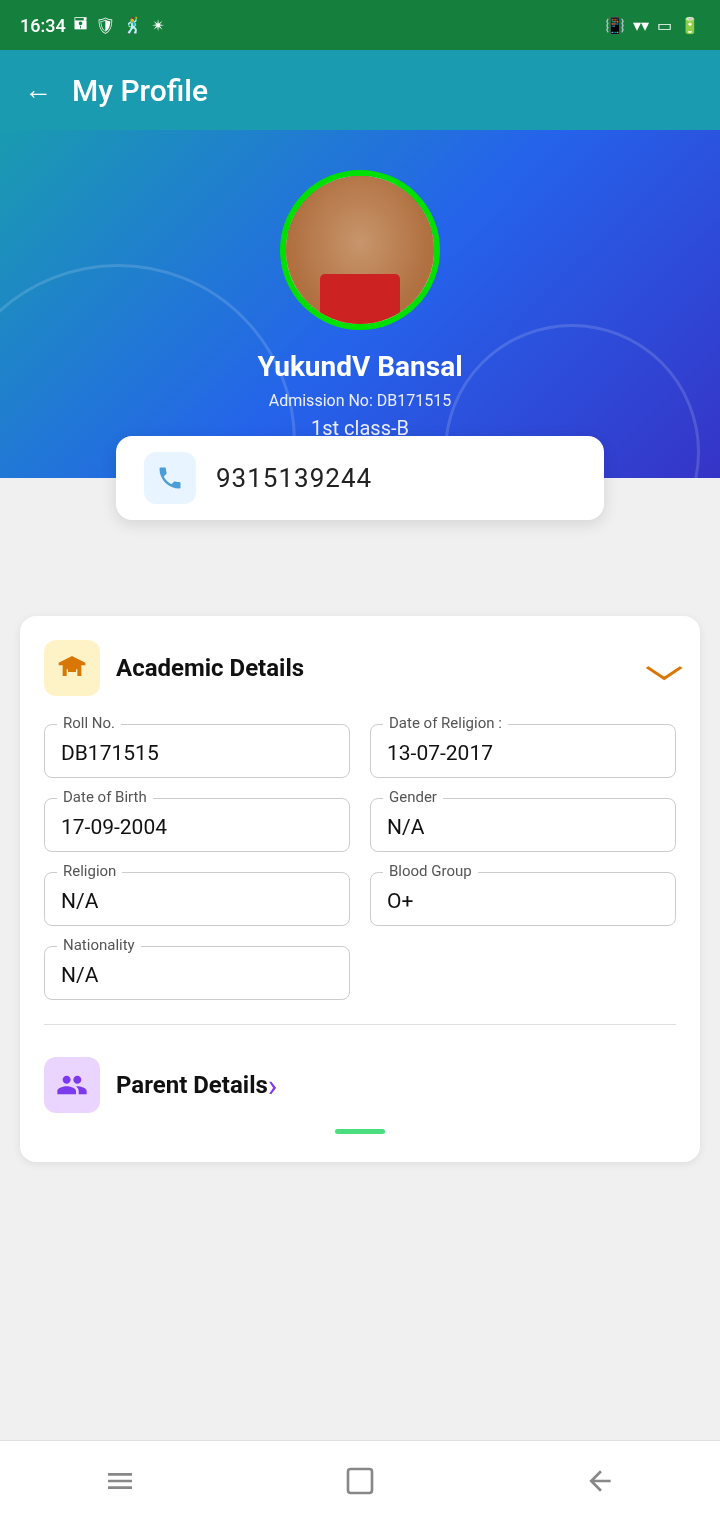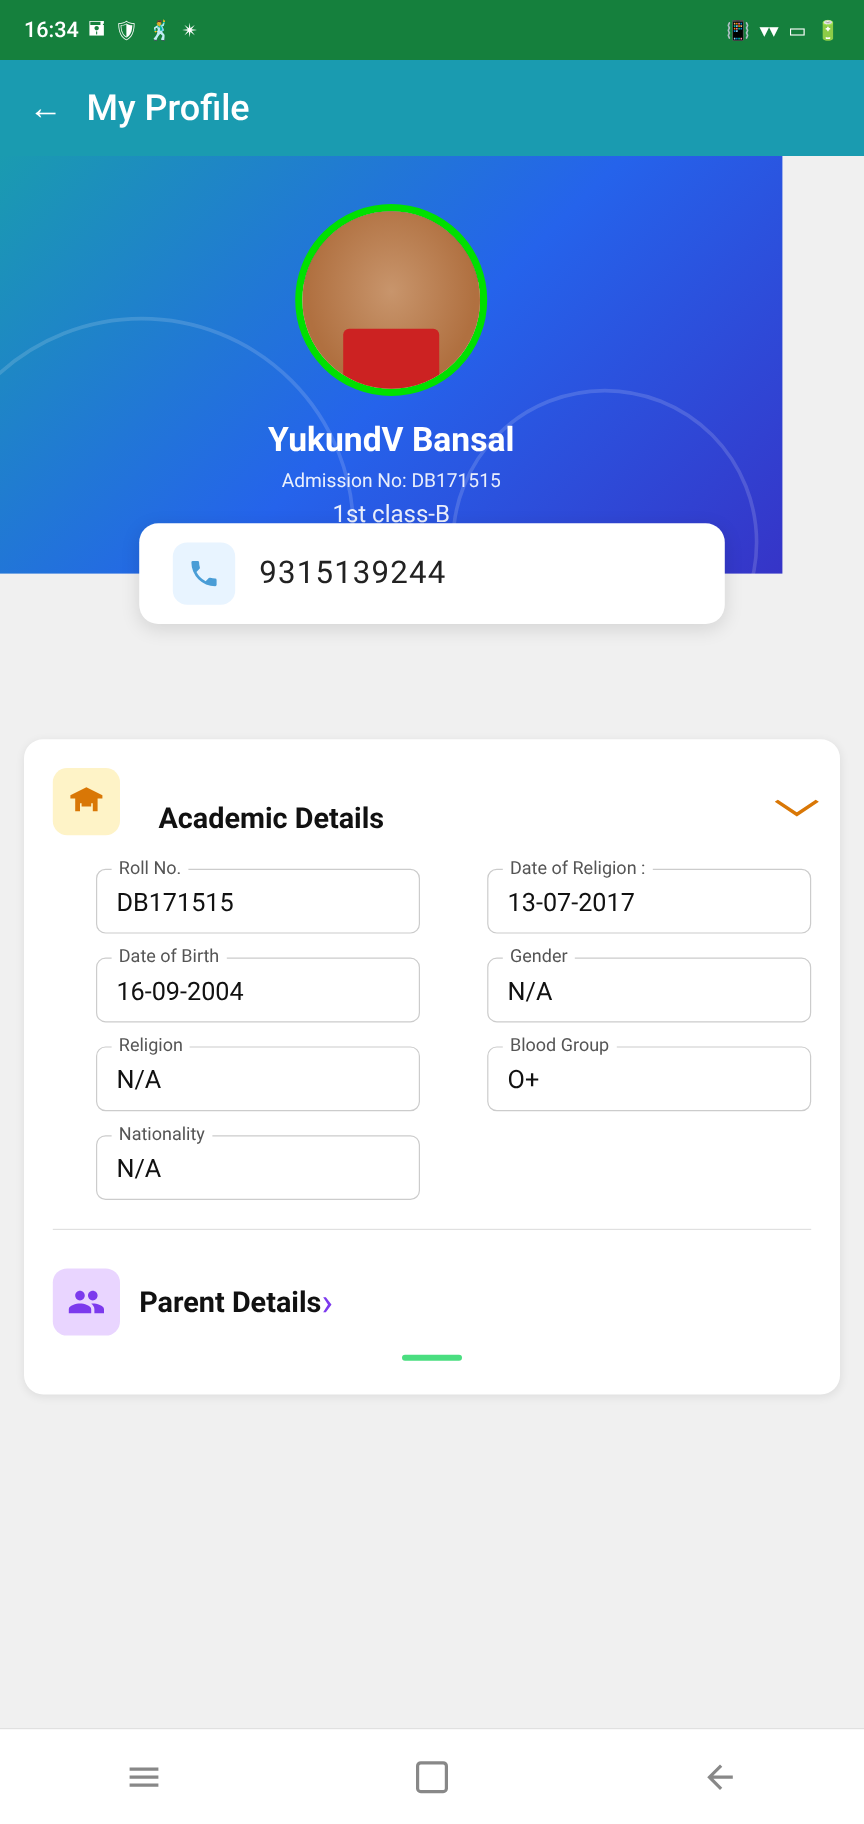--- a/index.html
+++ b/index.html
@@ -46,21 +46,21 @@
       line-height: 1;
     }
     .nav-title {
       color: white;
       font-size: 30px;
       font-weight: 500;
     }
 
     
     .hero-section {
-      width: 652px;
+      width: 720px;
       background: linear-gradient(135deg, #1a9bb0 0%, #2563eb 50%, #3730c4 100%);
       padding: 40px 20px 80px;
       display: flex;
       flex-direction: column;
       align-items: center;
       position: relative;
       overflow: hidden;
     }
     .hero-section::before {
       content: '';
@@ -189,22 +189,22 @@
 
     
     .section-header {
       display: flex;
       align-items: center;
       justify-content: space-between;
       margin-bottom: 28px;
     }
     .section-header-left {
       display: flex;
-      align-items: flex-end;
-      gap: 32px;
+      align-items: center;
+      gap: 16px;
     }
     .section-icon-box {
       width: 56px;
       height: 56px;
       border-radius: 12px;
       display: flex;
       align-items: center;
       justify-content: center;
       font-size: 26px;
     }
@@ -234,21 +234,20 @@
     .fields-grid {
       display: grid;
       grid-template-columns: 1fr 1fr;
       gap: 20px;
     }
     .field-group {
       position: relative;
       border: 1.5px solid #ccc;
       border-radius: 8px;
       padding: 10px 16px 12px;
-      margin-left: 36px;
     }
     .field-label {
       position: absolute;
       top: -11px;
       left: 12px;
       background: white;
       padding: 0 6px;
       font-size: 15px;
       color: #555;
     }
@@ -377,21 +376,21 @@
         <div class="field-value">DB171515</div>
       </div>
 
       <div class="field-group">
         <span class="field-label">Date of Religion :</span>
         <div class="field-value">13-07-2017</div>
       </div>
 
       <div class="field-group">
         <span class="field-label">Date of Birth</span>
-        <div class="field-value">16-09-2004</div>
+        <div class="field-value">17-09-2004</div>
       </div>
 
 
       <div class="field-group">
         <span class="field-label">Gender</span>
         <div class="field-value">N/A</div>
       </div>
 
       <div class="field-group">
         <span class="field-label">Religion</span>

